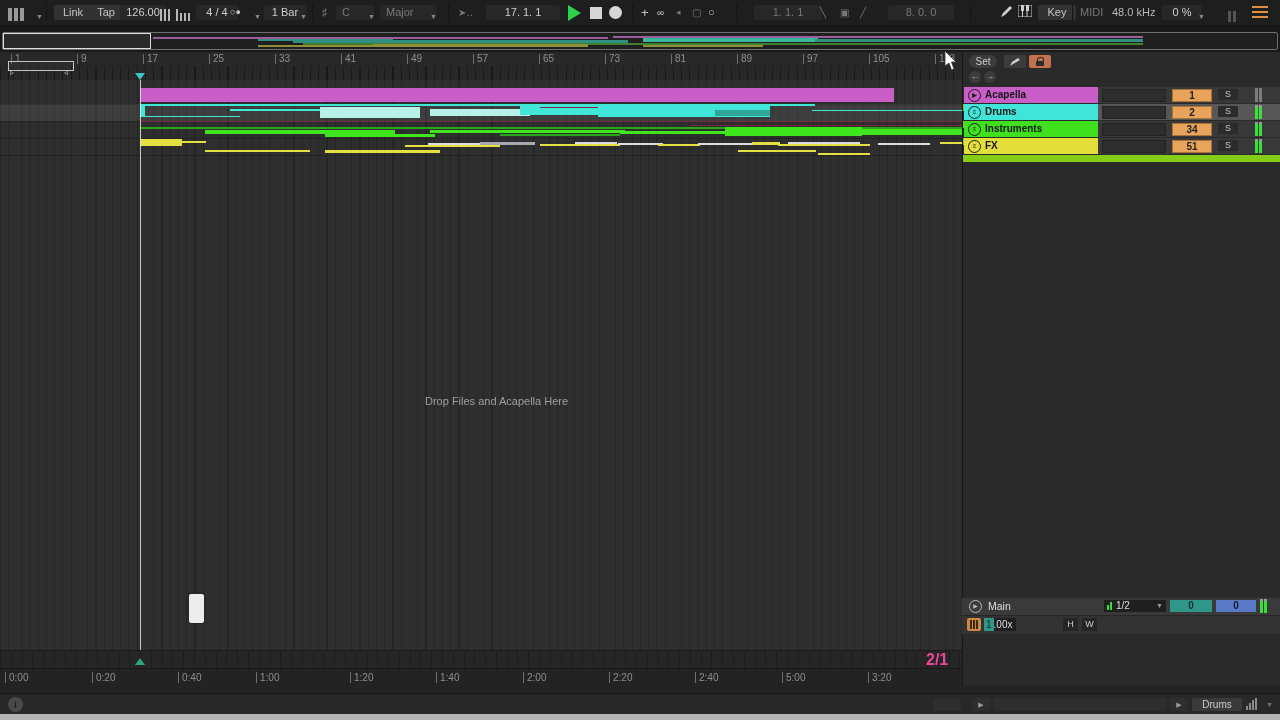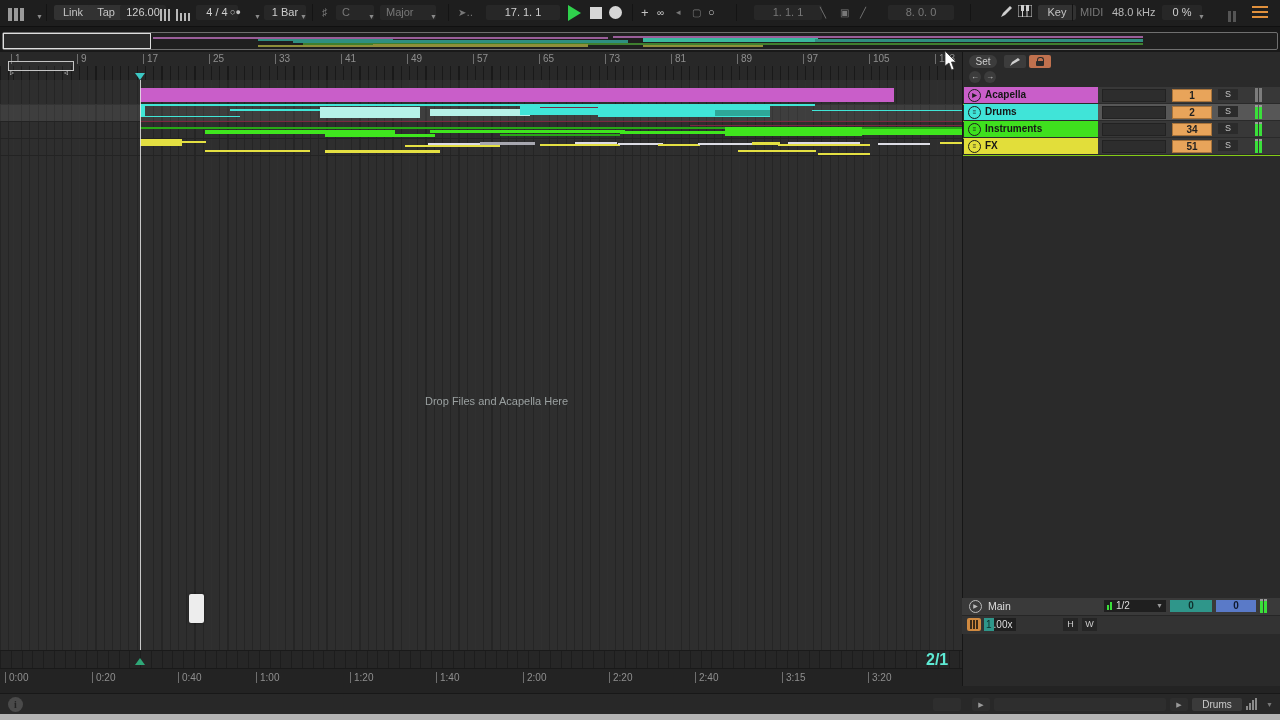--- a/index.html
+++ b/index.html
@@ -50,35 +50,35 @@
   
   #playhead-line{position:absolute;left:140px;top:28px;width:1px;height:588px;background:#e4e4e4;opacity:.85;}
   #playhead-top{position:absolute;left:135px;top:21px;width:0;height:0;border-left:5px solid transparent;border-right:5px solid transparent;border-top:7px solid #3cc8c4;}
   #scrub-tri{position:absolute;left:135px;top:606px;width:0;height:0;border-left:5px solid transparent;border-right:5px solid transparent;border-bottom:7px solid #2fa878;}
   #drop-hint{position:absolute;left:425px;top:343px;font-size:11px;color:#9aa0a0;}
   
   #scrub-area{position:absolute;left:0;top:598px;width:962px;height:18px;background:#262626;border-top:1px solid #1a1a1a;
      background-image:repeating-linear-gradient(to right,#1d1d1d 0 1px,transparent 1px 10.78px);}
   #time-ruler{position:absolute;left:0;top:616px;width:962px;height:18px;background:#232323;border-top:1px solid #191919;}
   .time-num{position:absolute;top:3px;font-size:10px;color:#8f8f8f;border-left:1px solid #6f6f6f;padding-left:3px;height:11px;line-height:11px;}
-  #time-sig-label{position:absolute;left:926px;top:599px;font-size:16px;font-weight:bold;color:#5eead4;}
+  #time-sig-label{position:absolute;left:926px;top:599px;font-size:16px;font-weight:bold;color:#ec4899;}
   #ghost-rect{position:absolute;left:189px;top:542px;width:15px;height:29px;background:#ededed;border-radius:2px;box-shadow:0 0 3px rgba(0,0,0,.4);}
   
   #cursor{position:absolute;left:944px;top:51px;}
 
   
   #right-panel{position:absolute;left:962px;top:52px;width:318px;height:634px;background:#2a2a2a;border-left:1px solid #161616;}
   #set-btn{position:absolute;left:6px;top:3px;width:28px;height:13px;background:#3c3c3c;border-radius:7px;font-size:10px;line-height:13px;text-align:center;color:#ccc;}
   #pencil-btn{position:absolute;left:41px;top:3px;width:22px;height:13px;background:#3c3c3c;border-radius:2px;}
   #lock-btn{position:absolute;left:66px;top:3px;width:22px;height:13px;background:#c0714e;border-radius:2px;}
   .lock-shackle{position:absolute;left:8px;top:2px;width:5px;height:4px;border:1.5px solid #2a2a2a;border-bottom:none;border-radius:3px 3px 0 0;}
   .lock-body{position:absolute;left:7px;top:6px;width:8px;height:5px;background:#2a2a2a;border-radius:1px;}
   .loc-arrow{position:absolute;top:19px;width:12px;height:12px;border-radius:50%;background:#3c3c3c;color:#ccc;font-size:8px;line-height:12px;text-align:center;}
   #track-headers{position:absolute;left:0;top:35px;width:318px;}
-  .th-row{position:absolute;left:0;width:318px;height:17px;border-bottom:1px solid #84cc16;}
+  .th-row{position:absolute;left:0;width:318px;height:17px;border-bottom:7px solid #84cc16;}
   .th-name{position:absolute;left:1px;top:0;width:134px;height:16px;font-size:10px;font-weight:bold;color:#161616;}
   .th-icon{position:absolute;left:4px;top:2px;width:11px;height:11px;border:1px solid #1d1d1d;border-radius:50%;font-size:6px;line-height:11px;text-align:center;color:#1d1d1d;}
   .th-label{position:absolute;left:21px;top:2px;}
   .th-mixer{position:absolute;left:135px;top:0;width:183px;height:16px;background:#383838;}
   .th-row.selected .th-mixer{background:#575757;}
   .th-box{position:absolute;left:4px;top:2px;width:62px;height:11px;background:#2d2d2d;border:1px solid #222;}
   .th-num{position:absolute;left:74px;top:2px;width:38px;height:11px;background:#e8a45a;border:1px solid #a8733a;color:#222;font-size:10px;font-weight:bold;text-align:center;line-height:11px;}
   .th-solo{position:absolute;left:120px;top:2px;width:20px;height:11px;background:#2b2b2b;color:#c4c4c4;font-size:9px;text-align:center;line-height:11px;}
   .th-meter{position:absolute;left:157px;top:1px;width:8px;height:14px;}
   .th-meter i{position:absolute;bottom:0;width:3px;height:14px;}
@@ -296,21 +296,21 @@
         <div id="time-nums">
           <div class="time-num" style="left: 5px;">0:00</div>
           <div class="time-num" style="left: 92px;">0:20</div>
           <div class="time-num" style="left: 178px;">0:40</div>
           <div class="time-num" style="left: 256px;">1:00</div>
           <div class="time-num" style="left: 350px;">1:20</div>
           <div class="time-num" style="left: 436px;">1:40</div>
           <div class="time-num" style="left: 523px;">2:00</div>
           <div class="time-num" style="left: 609px;">2:20</div>
           <div class="time-num" style="left: 695px;">2:40</div>
-          <div class="time-num" style="left: 782px;">3:15</div>
+          <div class="time-num" style="left: 782px;">5:00</div>
           <div class="time-num" style="left: 868px;">3:20</div>
         </div>
       </div>
     <div id="time-sig-label">2/1</div>
   </div>
 
   <div id="cursor">
     <svg width="13" height="20" viewBox="0 0 13 20">
         <polygon points="1,0 1,15 5,12 7.5,19 10,18 7.5,11 12,11" fill="#ffffff" stroke="#333" stroke-width="0.8"></polygon>
       </svg>

